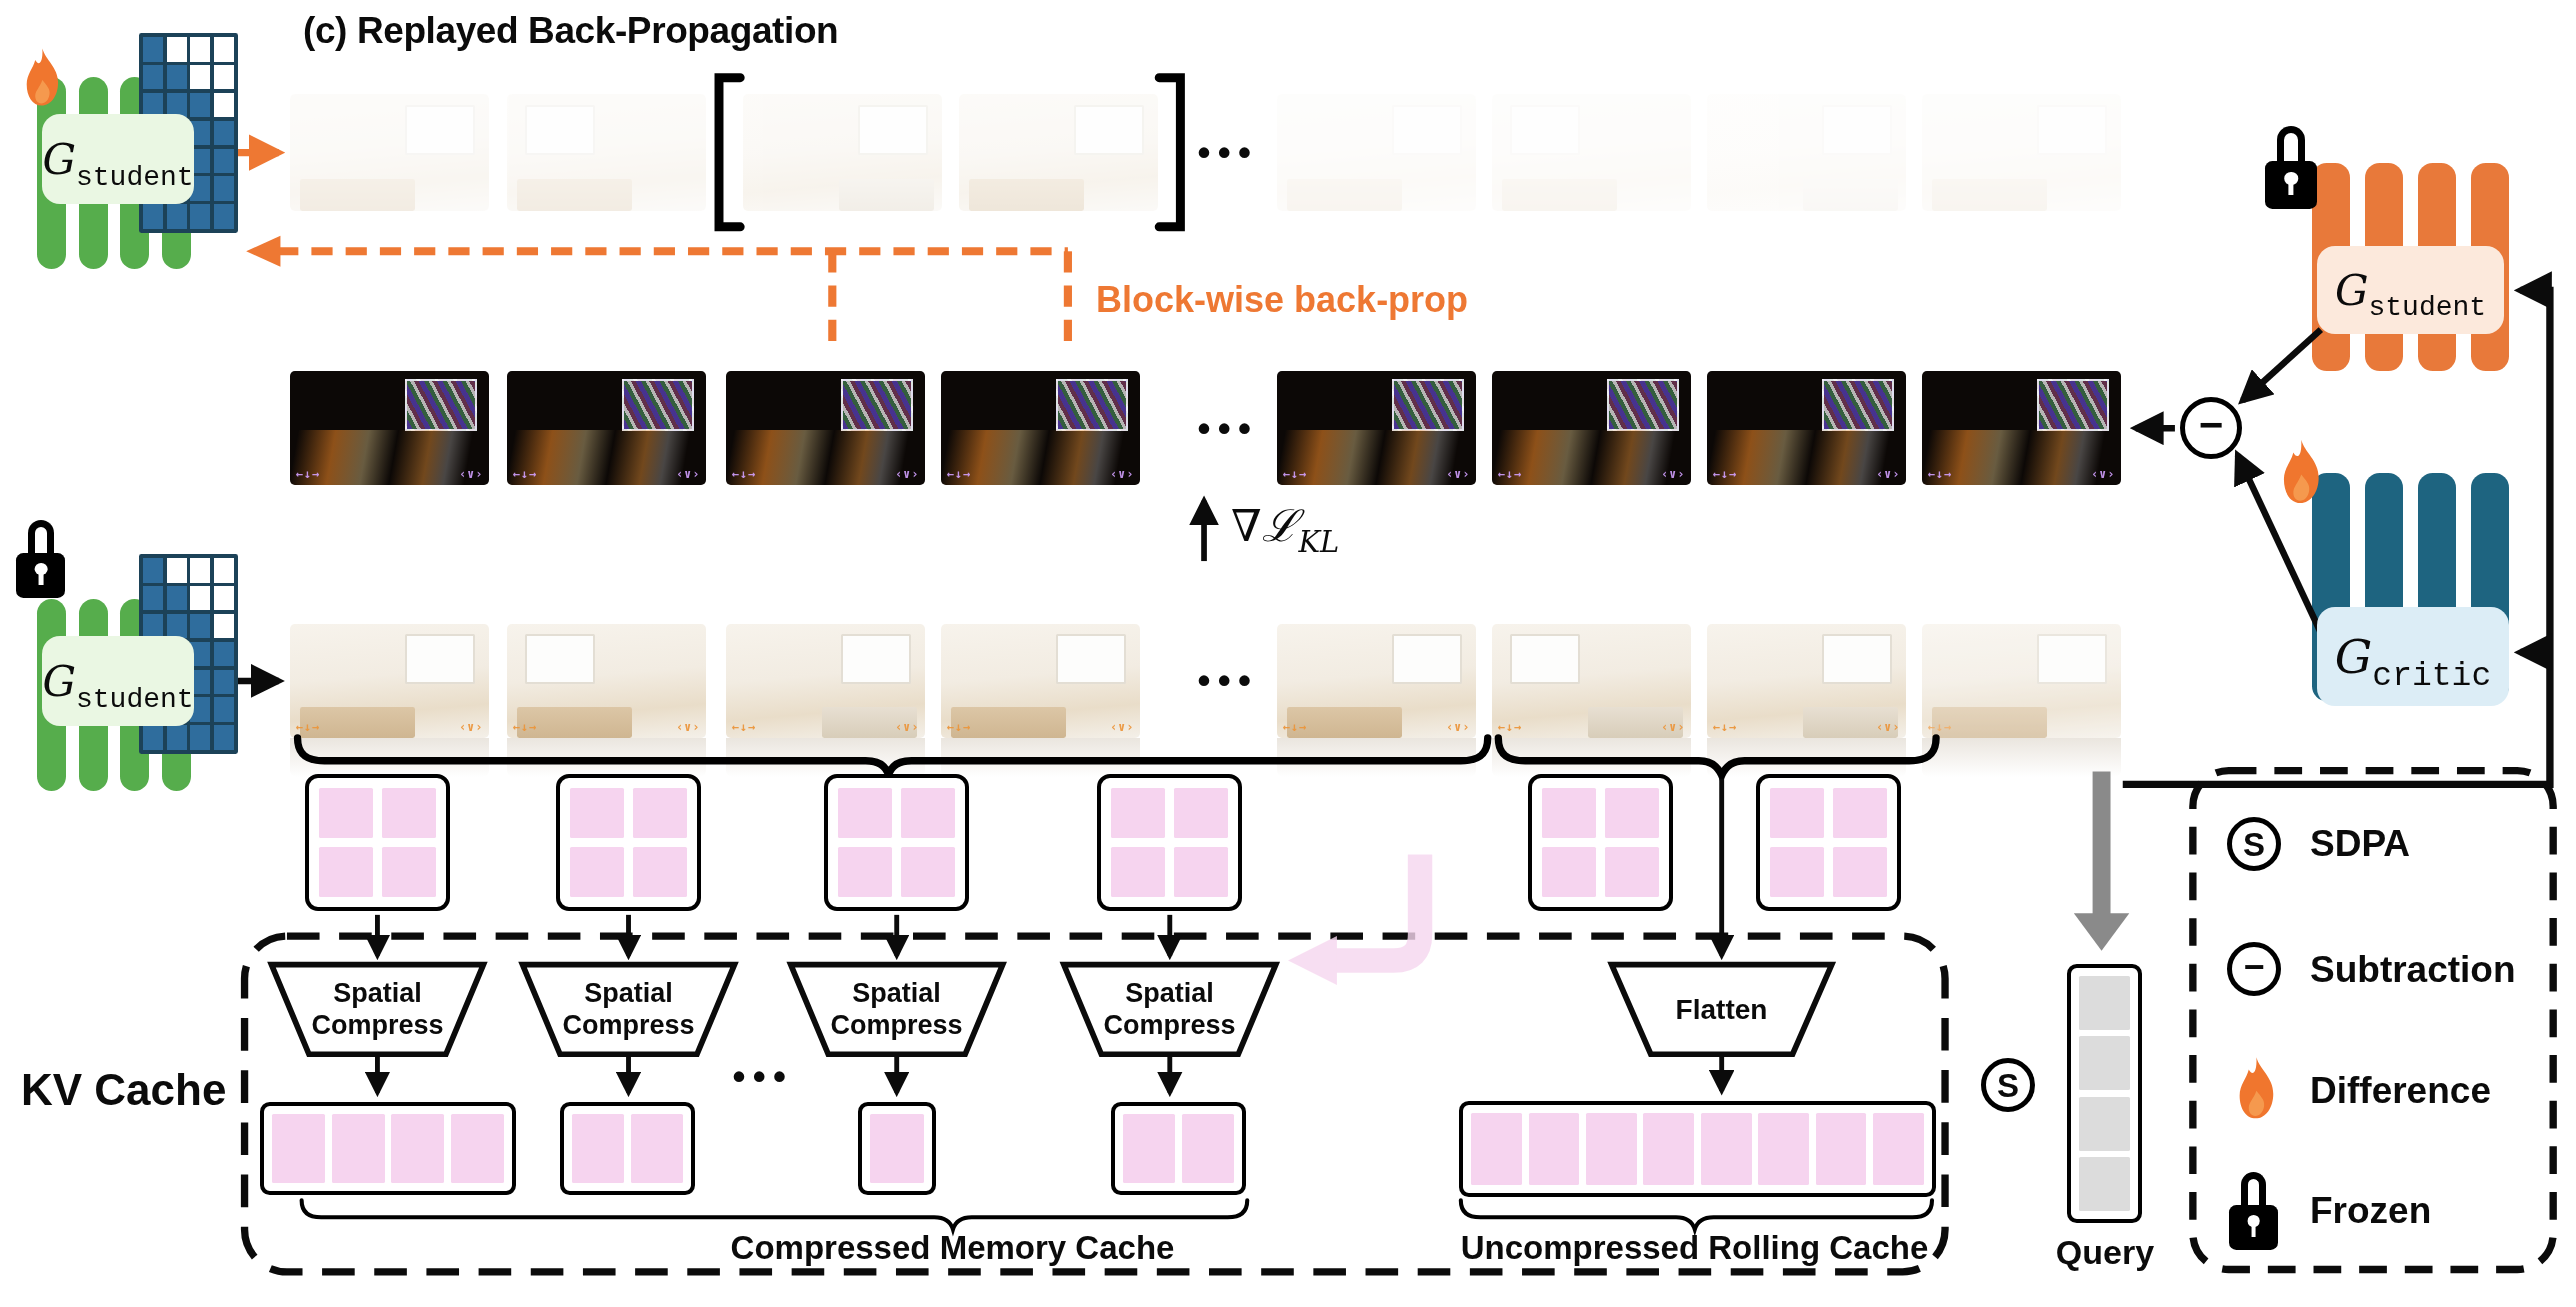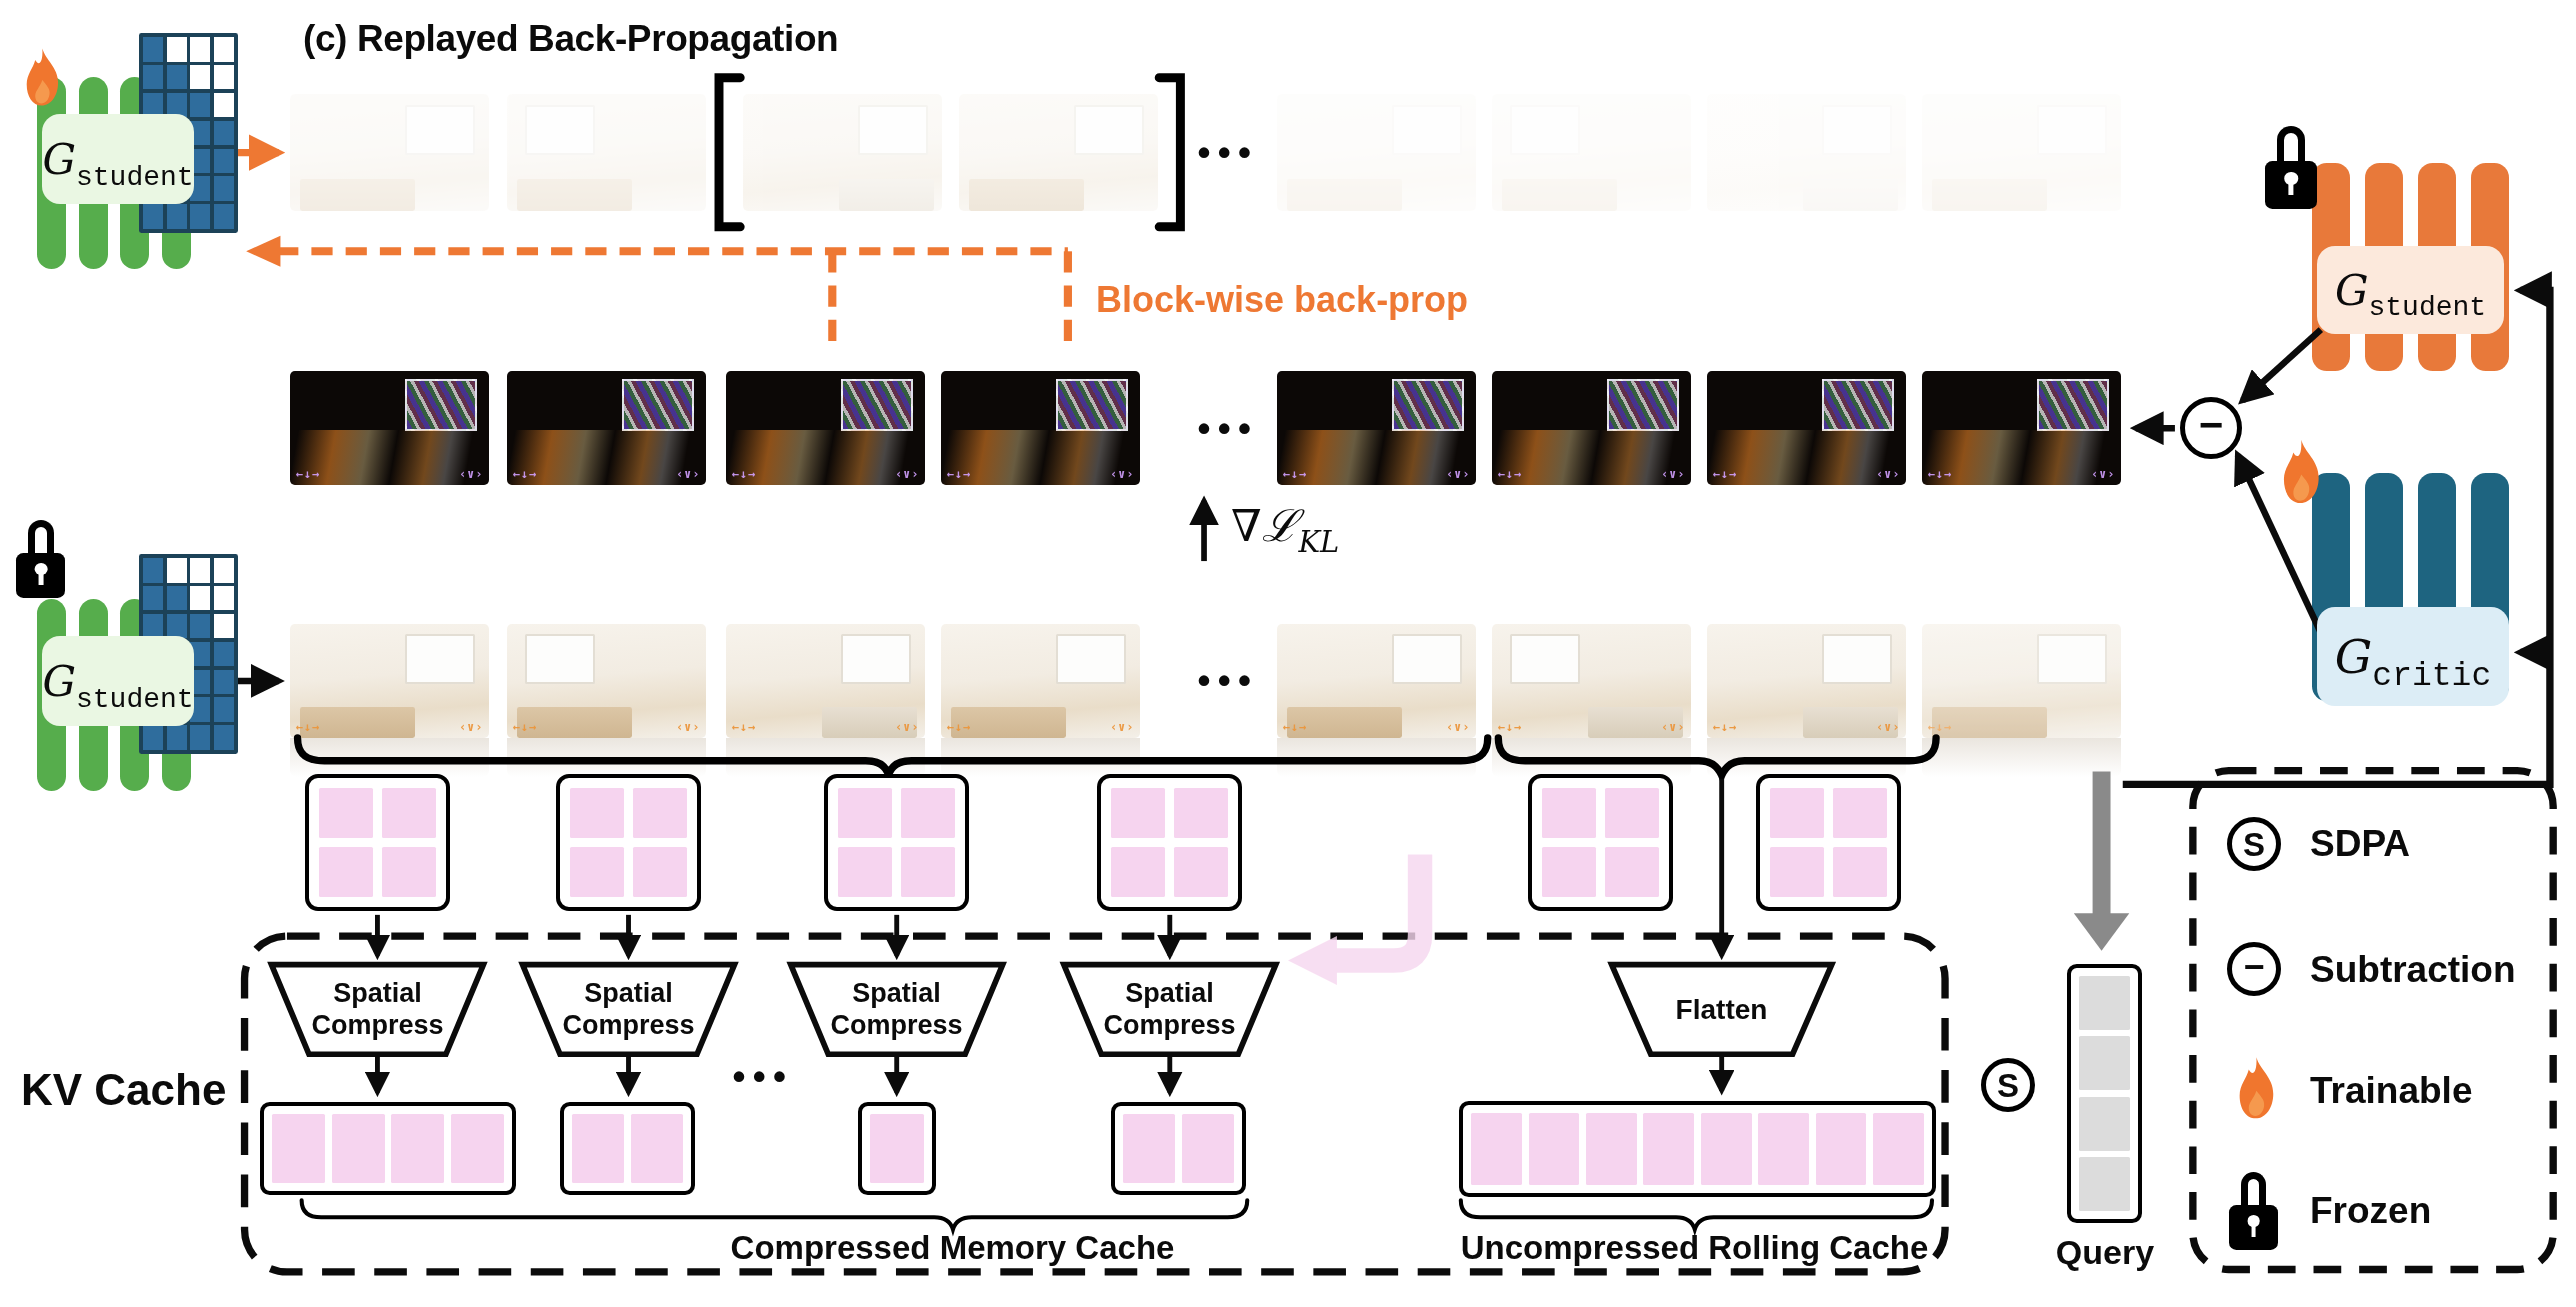--- a/index.html
+++ b/index.html
@@ -175,21 +175,21 @@
       <polygon points="2544,1120 2612,1120 2578,1166" fill="#8a8a8a"></polygon>
     </g>
 
     <rect x="2690" y="945" width="442" height="612" rx="44" fill="none" stroke="#0b0b0b" stroke-width="9" stroke-dasharray="34 22"></rect>
 
     <use href="#flameSym" x="24" y="46" width="56" height="100"></use>
     <use href="#flameSym" x="2792" y="526" width="62" height="108"></use>
     <use href="#flameSym" x="2738" y="1284" width="60" height="104"></use>
   </svg>
 
-  <div class="abs title" style="left:303px;top:18px;">(c) Replayed Back-Propagation</div>
+  <div class="abs title" style="left:303px;top:10px;">(c) Replayed Back-Propagation</div>
   <div class="abs" style="left:1096px;top:279px;font-size:36px;font-weight:700;color:var(--orange);z-index:6;white-space:nowrap;">Block-wise back-prop</div>
   <div class="abs" style="left:1231px;top:494px;z-index:6;font-family:'DejaVu Serif',serif;font-style:italic;">
     <span style="font-size:44px;">∇ℒ</span><span style="font-size:29px;vertical-align:-11.4px;">KL</span>
   </div>
 
   <div class="abs bars g" style="left:37px;top:77px;width:154px;height:192px;">
     <div class="bar"></div>
       <div class="bar"></div>
       <div class="bar"></div>
       <div class="bar"></div>
@@ -490,21 +490,21 @@
   <div class="abs" style="left:2035px;top:1233px;width:140px;text-align:center;font-size:34px;font-weight:800;z-index:6;">Query</div>
 
   <div class="abs opcircle" style="left:2227px;top:817px;width:54px;height:54px;">
     <span style="font-size:33px;">S</span>
   </div>
   <div class="abs legend-label" style="left:2310px;top:823px;">SDPA</div>
   <div class="abs opcircle" style="left:2227px;top:942px;width:54px;height:54px;">
     <span style="font-size:36px;margin-top:-4.9px;">−</span>
   </div>
   <div class="abs legend-label" style="left:2310px;top:949px;">Subtraction</div>
-  <div class="abs legend-label" style="left:2310px;top:1070px;">Trainable</div>
+  <div class="abs legend-label" style="left:2310px;top:1070px;">Difference</div>
   <div class="abs lock" style="left:2229px;top:1172px;width:49px;height:75px;">
     <div class="shackle"></div>
       <div class="lbody"></div>
   </div>
   <div class="abs legend-label" style="left:2310px;top:1190px;">Frozen</div>
 
 </div>
 
 
 </body></html>

